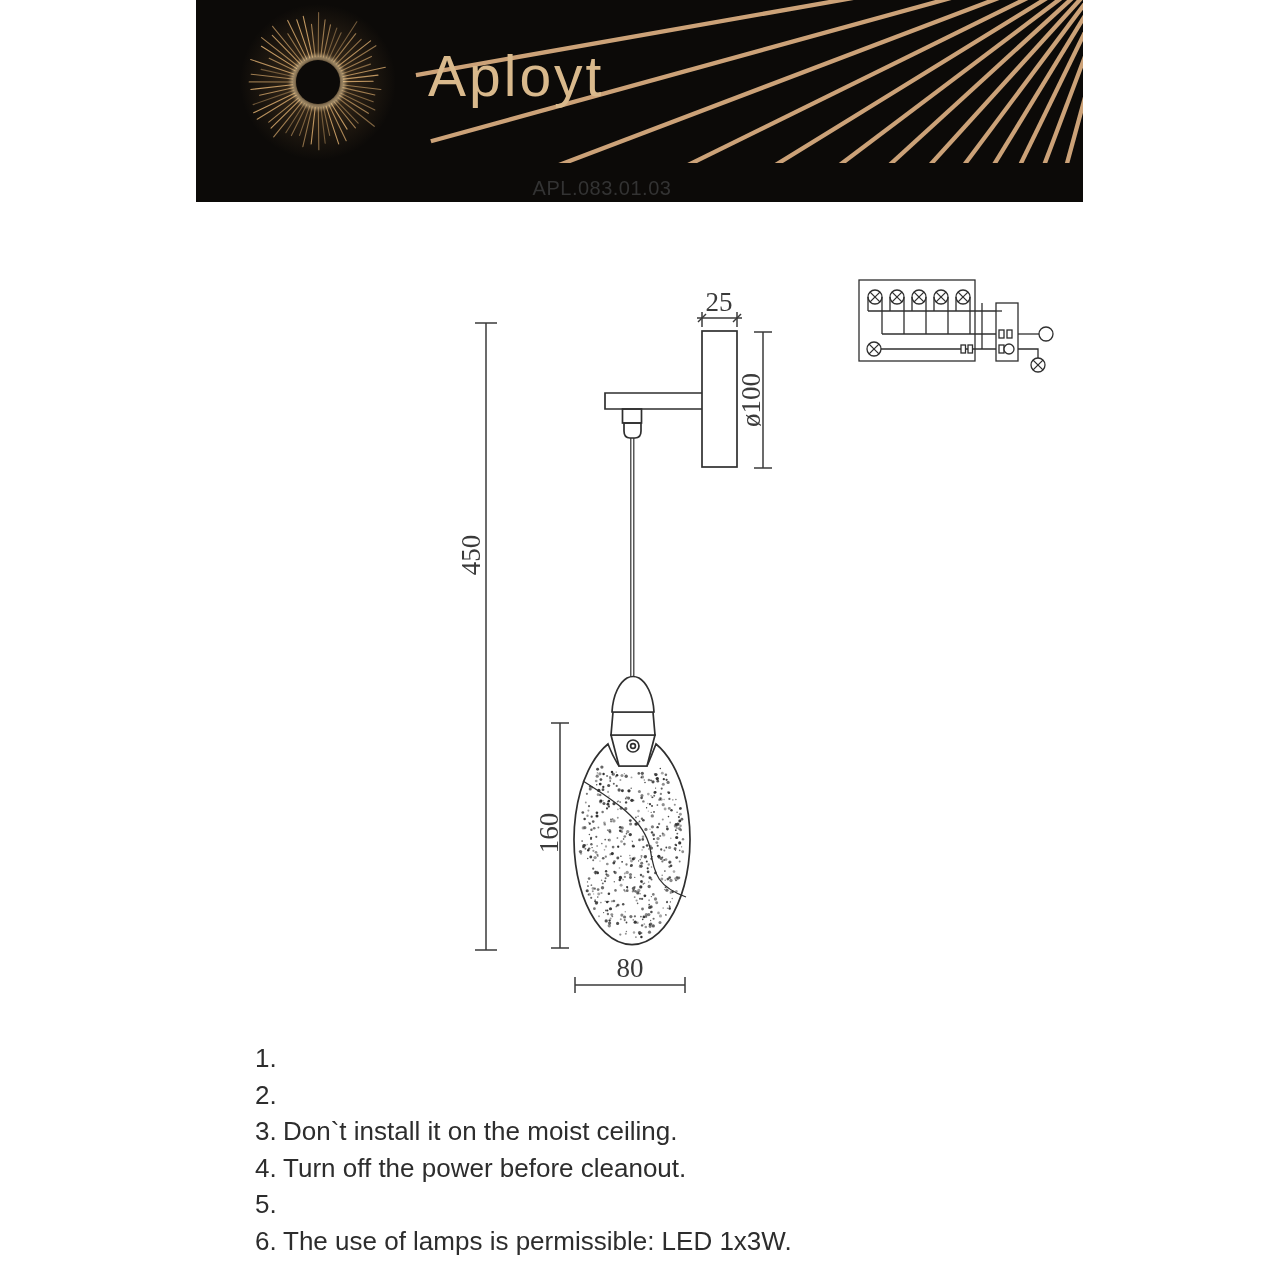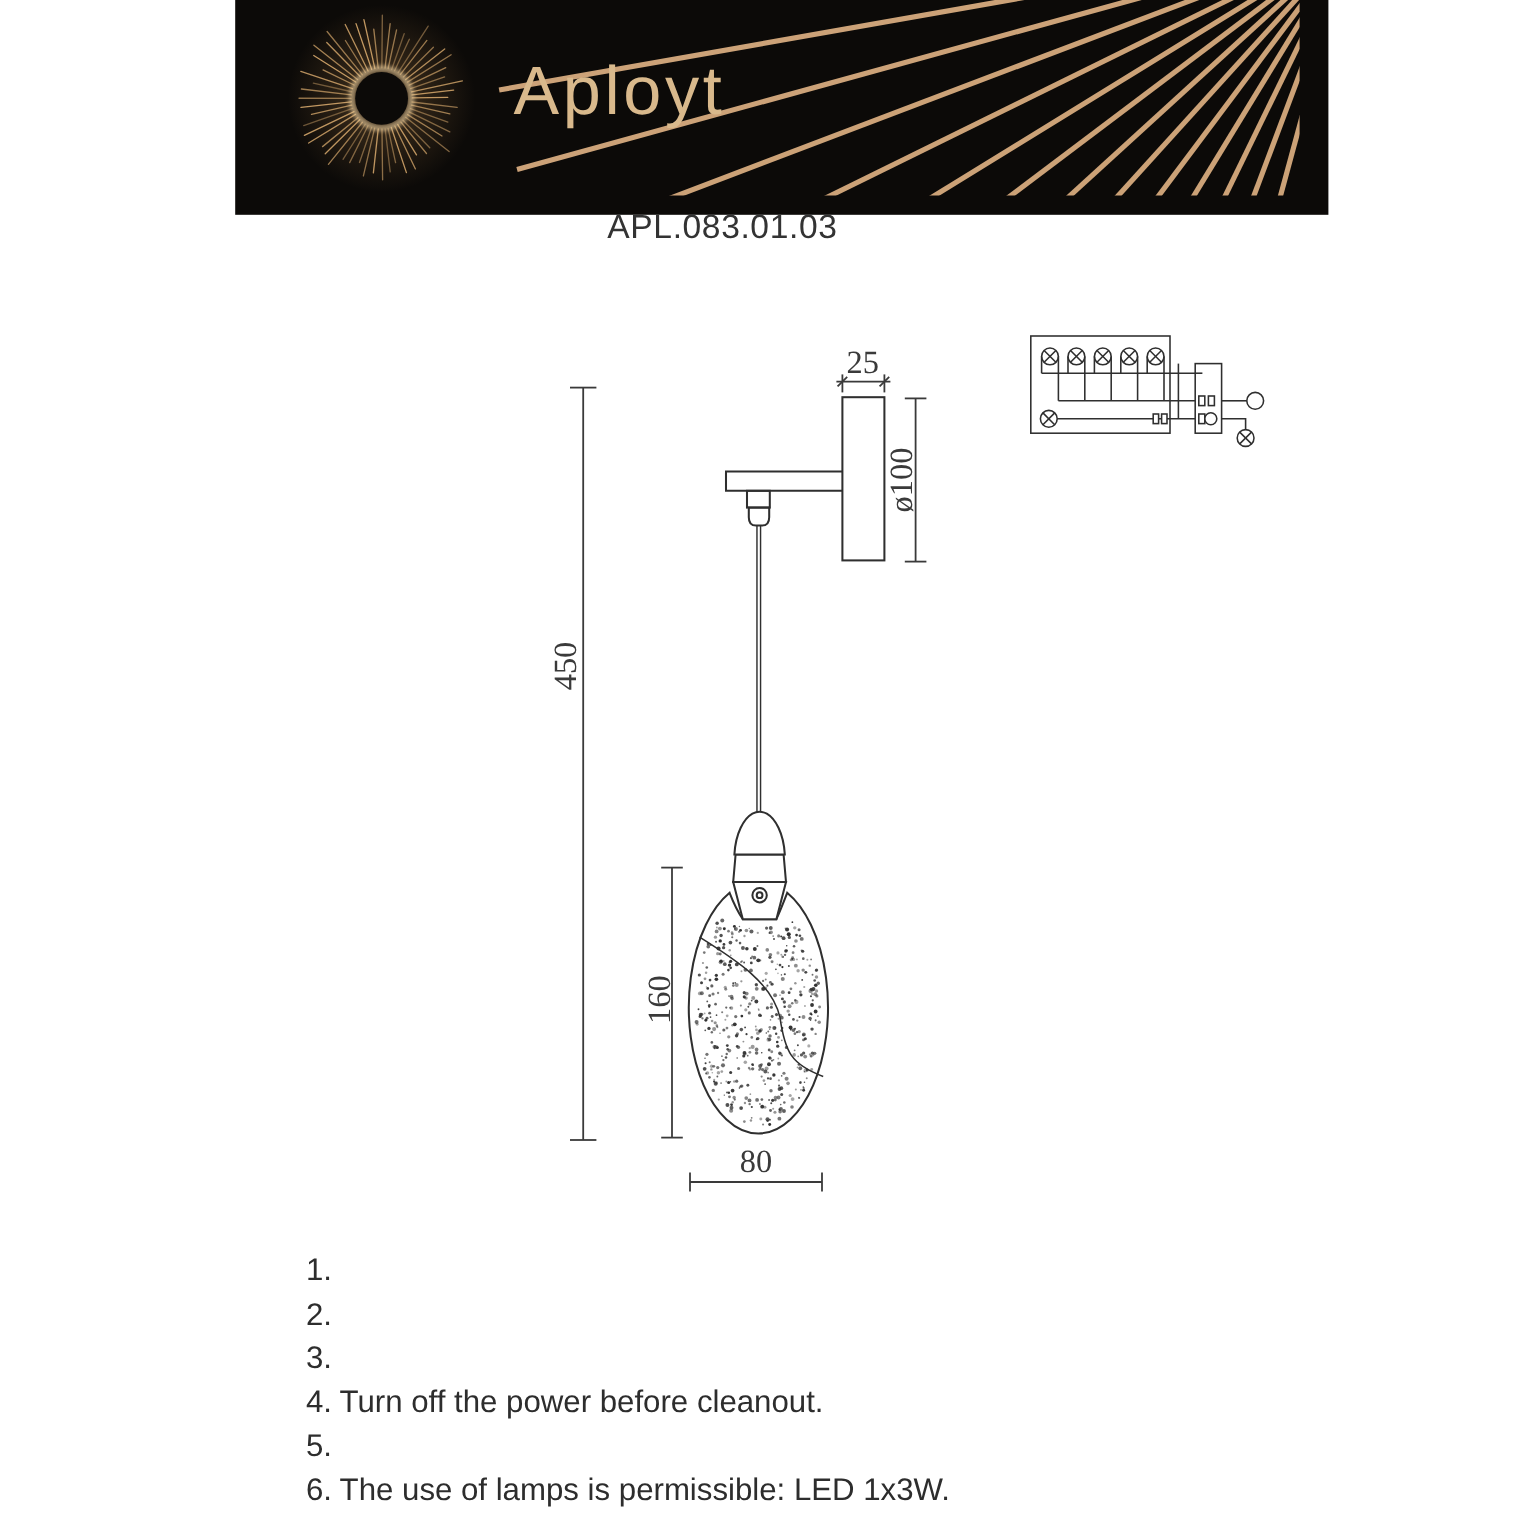--- a/index.html
+++ b/index.html
@@ -2,36 +2,36 @@
 <html><head>
 <meta charset="utf-8">
 <style>
   html,body{margin:0;padding:0;background:#ffffff;}
   .page{
     position:relative;width:1280px;height:1280px;background:#fff;
     font-family:"Liberation Sans", sans-serif;overflow:hidden;
   }
   
   .banner{
-    position:absolute;left:196px;top:0;width:887px;height:179px;
-    background:var(--banner-bg,#0c0a08);overflow:hidden;padding-left:24px;
+    position:absolute;left:196px;top:0;width:887px;height:202px;
+    background:var(--banner-bg,#0c0a08);overflow:hidden;
   }
   .banner svg{position:absolute;left:0;top:0;}
   .brand{
     position:absolute;left:232px;top:47px;
     font-size:57px;line-height:58px;font-weight:300;letter-spacing:3px;
     color:var(--gold-light,#d9b98c);
   }
   
   .heading{
     position:absolute;left:302px;top:172px;width:600px;text-align:center;
     color:#333333;
   }
   .heading .t1{font-size:28px;line-height:37px;letter-spacing:0.2px;}
-  .heading .t2{font-size:28px;line-height:33px;letter-spacing:0.5px;}
+  .heading .t2{font-size:20px;line-height:33px;letter-spacing:0.5px;}
   
   .drawing{position:absolute;left:430px;top:260px;width:670px;height:760px;}
   .dim-label{
     font-family:"Liberation Serif", serif;font-size:27px;fill:#3a3a3a;
     stroke:none;
   }
   
   .instructions{
     position:absolute;left:255px;top:1040px;width:830px;
     color:#2d2d2d;font-size:26px;
@@ -788,20 +788,21 @@
 
   <div class="instructions">
     <div class="inst-row">
       <span class="num">1.</span>
     </div>
     <div class="inst-row">
       <span class="num">2.</span>
     </div>
     <div class="inst-row">
       <span class="num">3.</span>
+      <span class="txt">Don`t install it on the moist ceiling.</span>
     </div>
     <div class="inst-row">
       <span class="num">4.</span>
       <span class="txt">Turn off the power before cleanout.</span>
     </div>
     <div class="inst-row">
       <span class="num">5.</span>
     </div>
     <div class="inst-row">
       <span class="num">6.</span>

